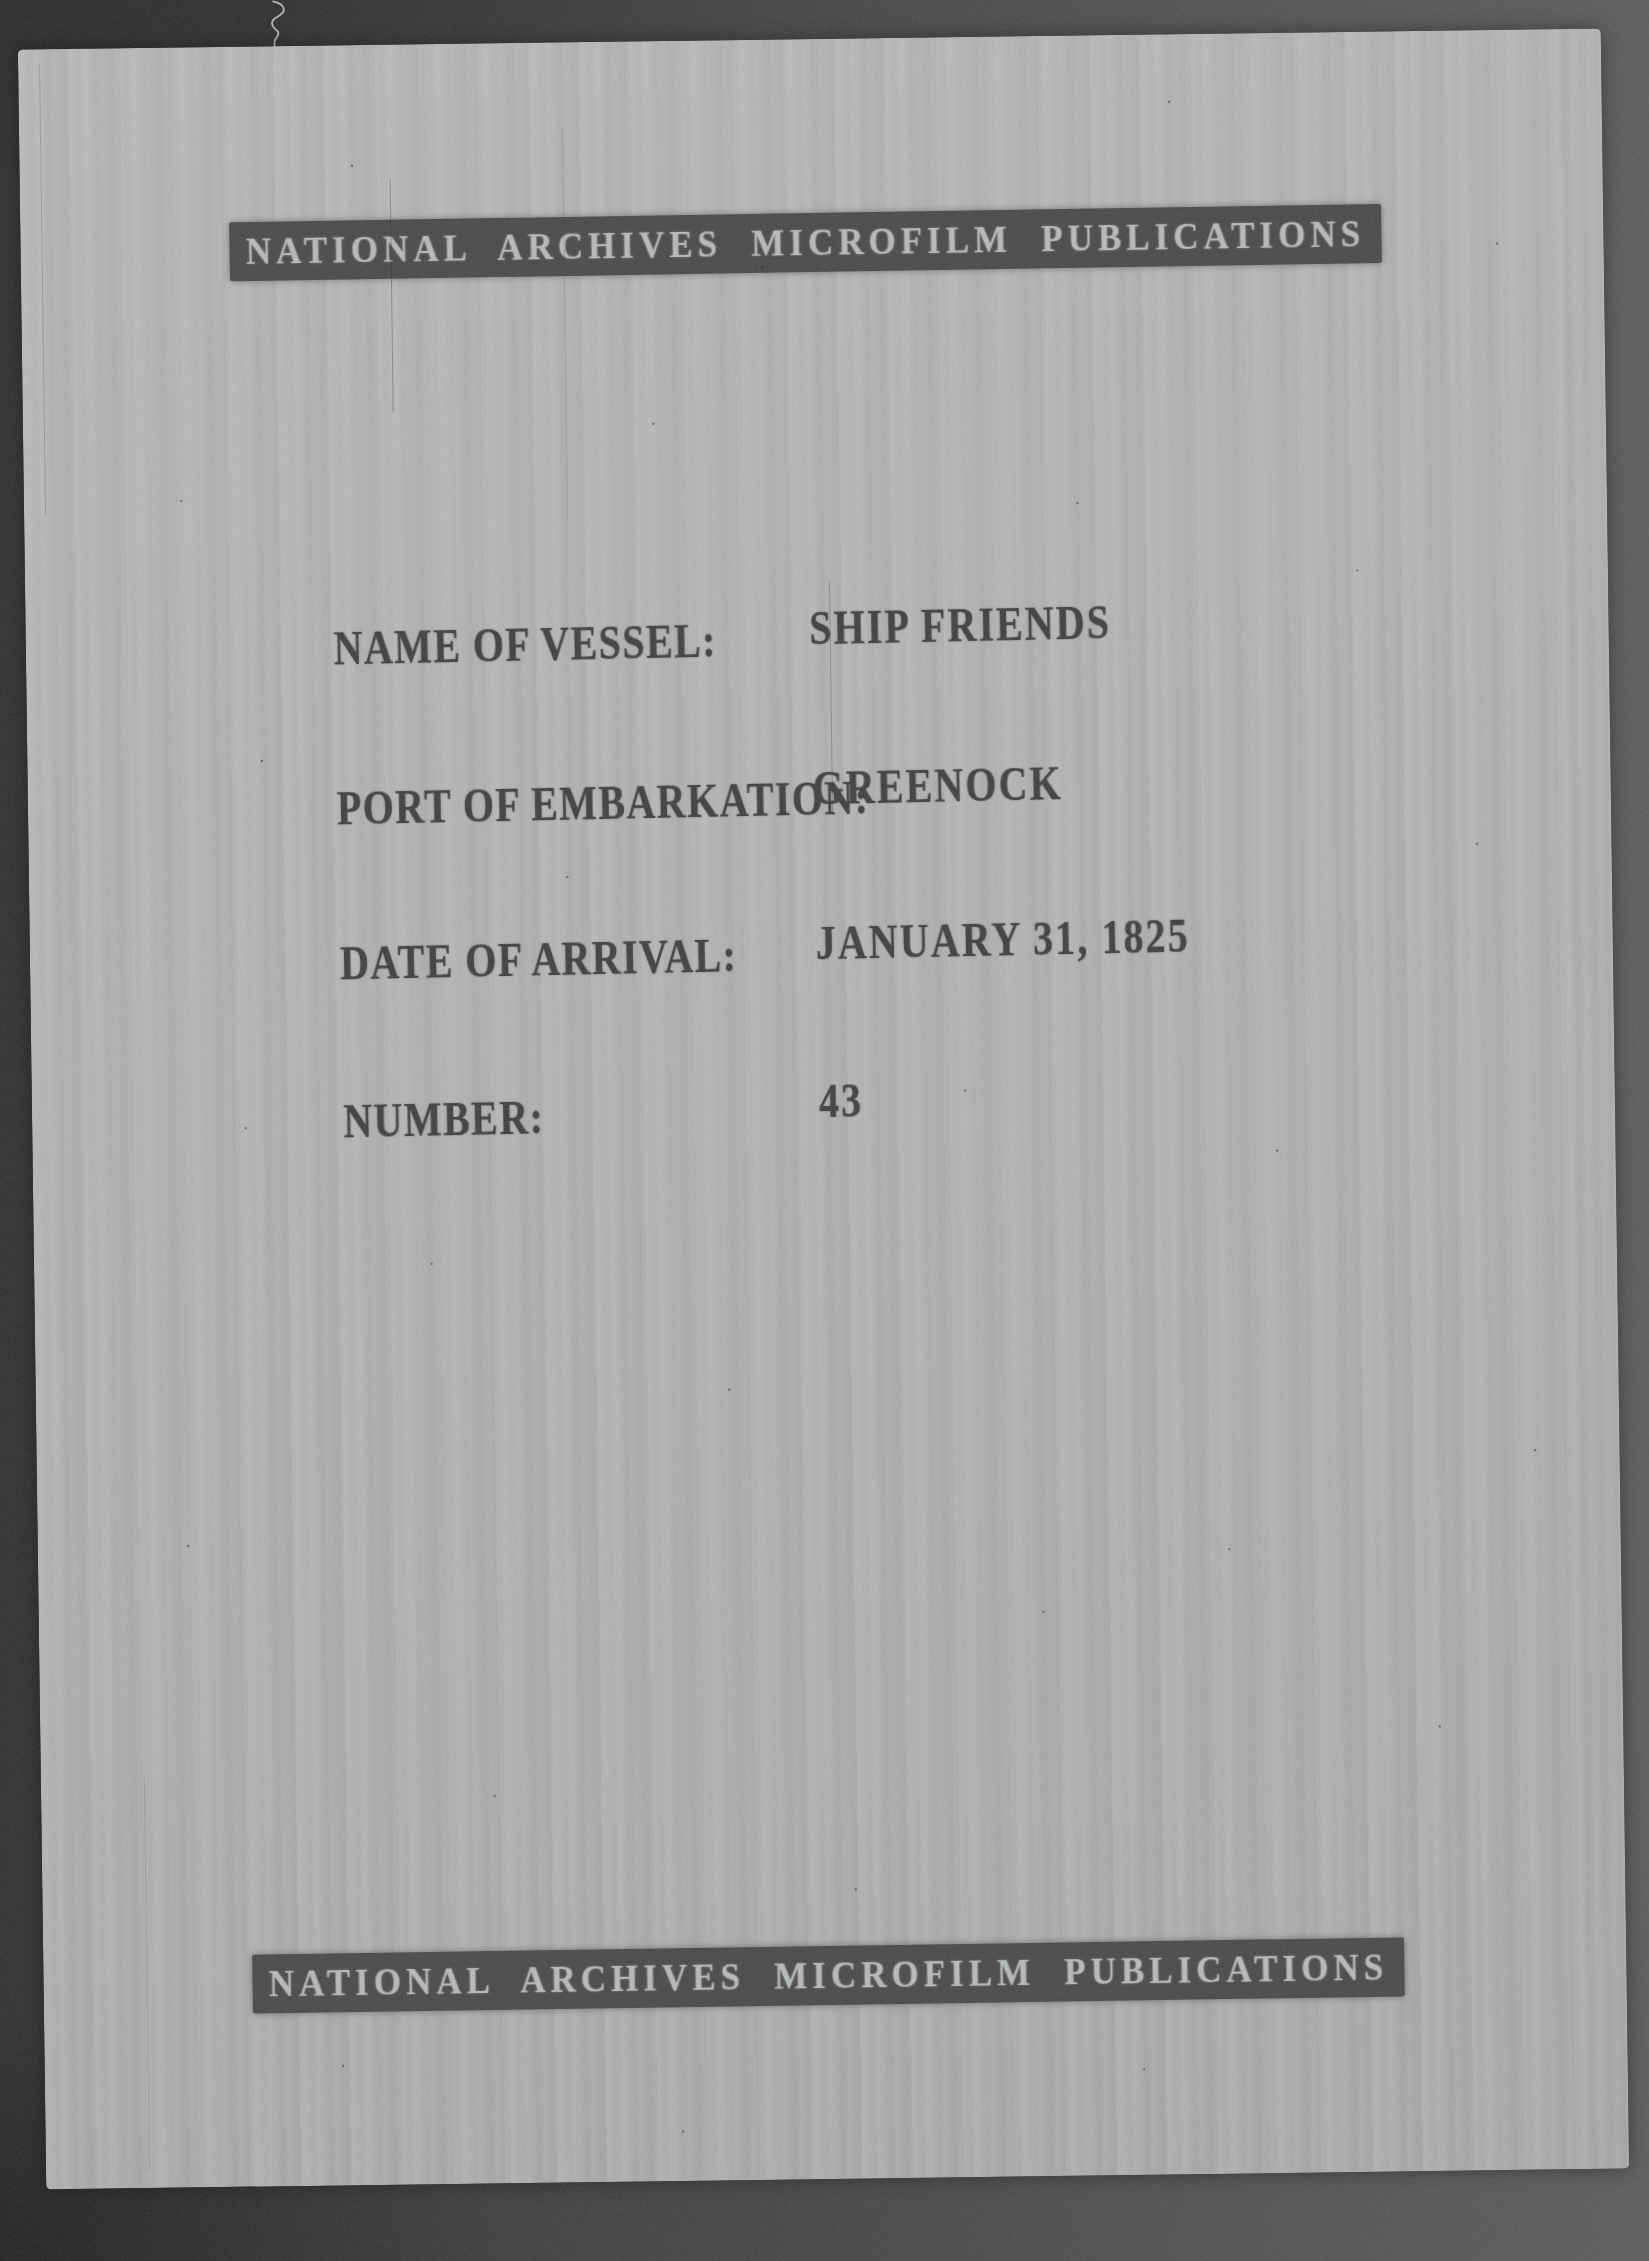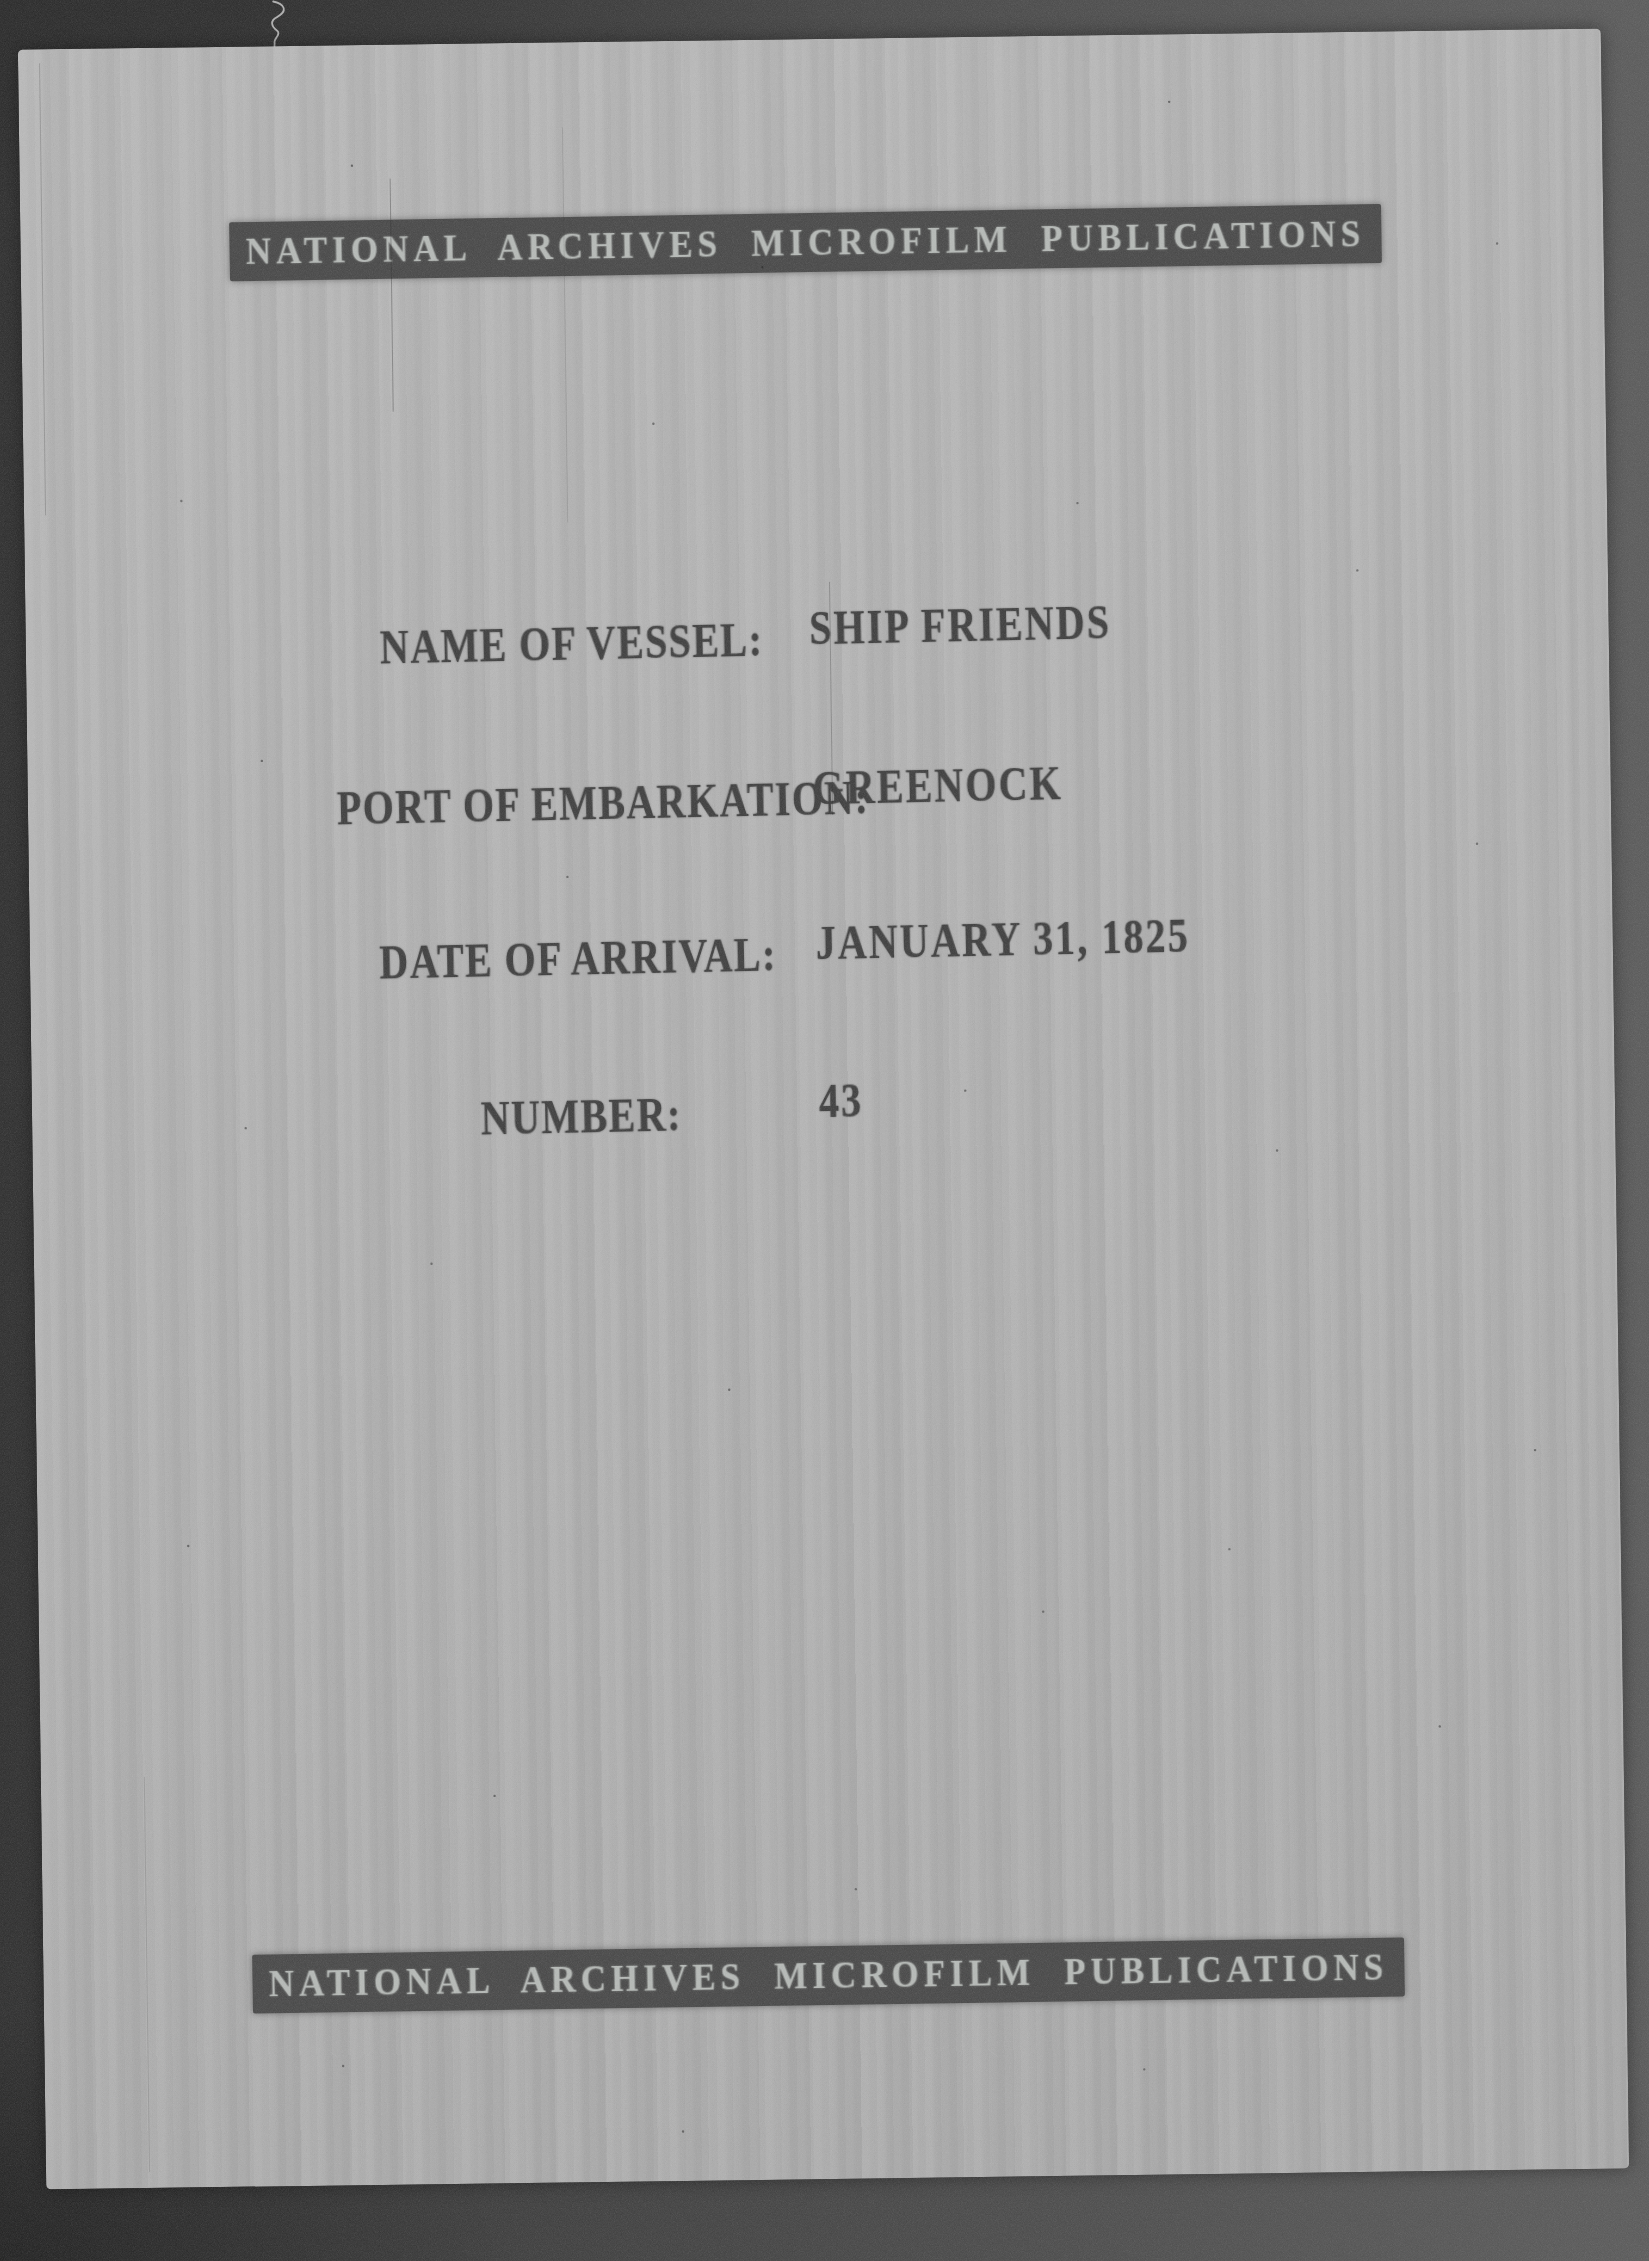--- a/index.html
+++ b/index.html
@@ -10,21 +10,20 @@
     background:#4a4a4a;
     position:relative;
   }
   
   .film{
     position:absolute;inset:0;
     background:
       radial-gradient(847px 423px at 0% 100%, rgba(0,0,0,0.30), rgba(0,0,0,0) 60%),
       radial-gradient(988px 353px at 15% 0%, rgba(0,0,0,0.18), rgba(0,0,0,0) 65%),
       linear-gradient(to right, #2d2d2d 0%, #383838 22%, #454545 52%, #515151 78%, #5a5a5a 100%);
-    text-align: center;
   }
   
   .page{
     position:absolute;
     left:32px;top:39px;width:1583px;height:2140px;
     background:
       repeating-linear-gradient(90deg, rgba(255,255,255,0.030) 0 18.3px, rgba(0,0,0,0.022) 31px 51px),
       repeating-linear-gradient(90deg, rgba(255,255,255,0.018) 0 6.4px, rgba(0,0,0,0.014) 10px 16px),
       linear-gradient(168deg, #b7b7b7 0%, #b3b3b3 45%, #ababab 100%);
     transform:rotate(-0.76deg);

